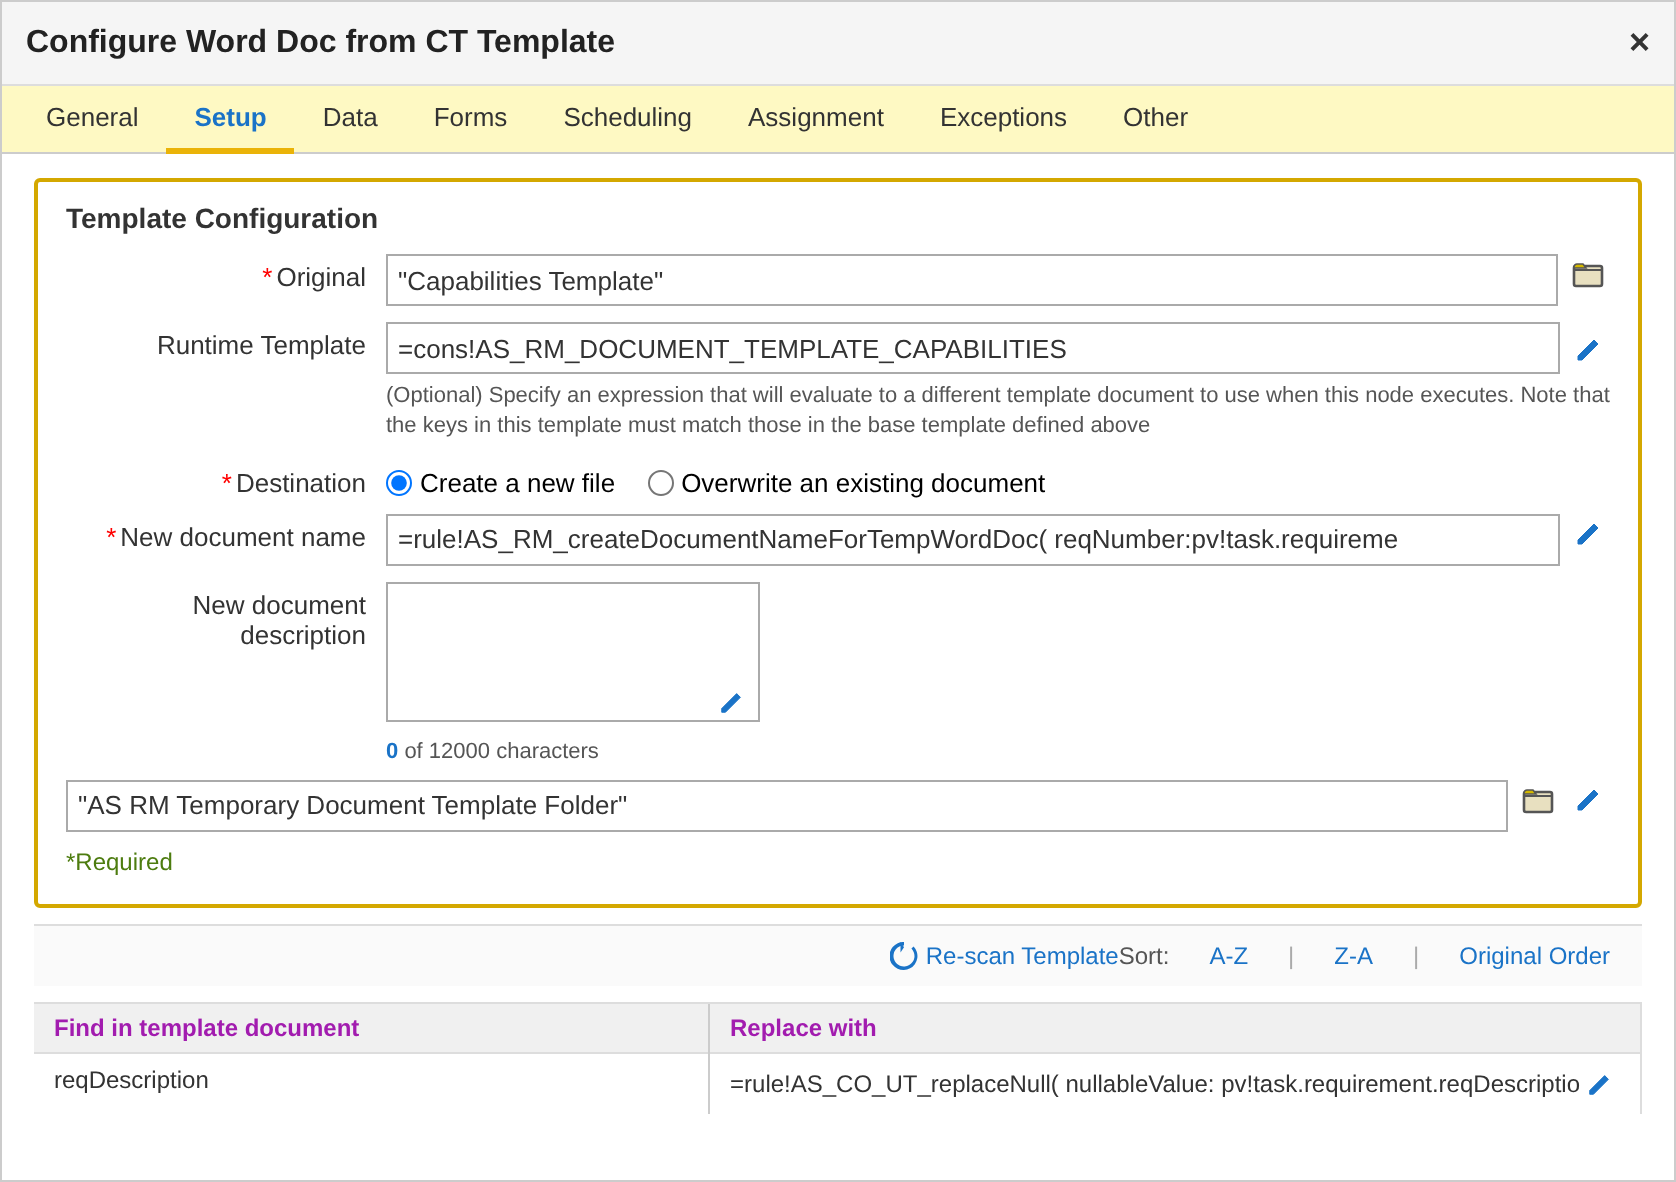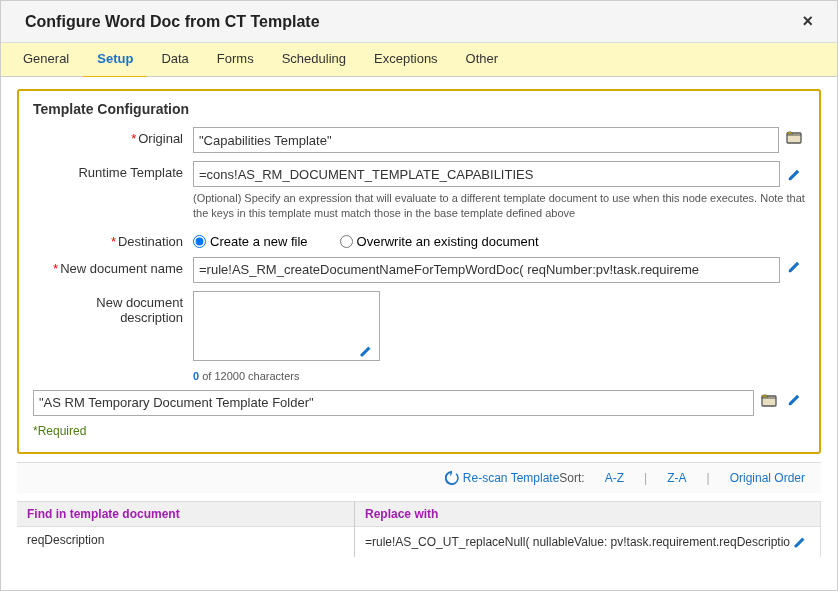--- a/index.html
+++ b/index.html
@@ -11,21 +11,21 @@
       background: #fff;
       border: 1px solid #ccc;
       box-shadow: 2px 2px 8px rgba(0,0,0,0.3);
       display: flex;
       flex-direction: column;
     }
 
     .dialog-title-bar {
       background: #f5f5f5;
       border-bottom: 1px solid #ddd;
-      padding: 10px 24px;
+      padding: 10px 12px;
       display: flex;
       justify-content: space-between;
       align-items: center;
     }
 
     .dialog-title {
       font-size: 16px;
       font-weight: bold;
       color: #222;
     }
@@ -49,21 +49,21 @@
     .tab-item {
       padding: 8px 14px;
       cursor: pointer;
       color: #333;
       font-size: 13px;
       border-bottom: 3px solid transparent;
       margin-bottom: -1px;
     }
 
     .tab-item.active {
-      border-bottom: 1px solid #eab308;
+      border-bottom: 3px solid #eab308;
       font-weight: bold;
       color: #1a73c7;
     }
 
     .dialog-body {
       padding: 12px 16px;
       flex: 1;
       display: flex;
       flex-direction: column;
       gap: 8px;
@@ -133,21 +133,21 @@
 
     .helper-text {
       font-size: 11px;
       color: #555;
       margin-top: 2px;
       line-height: 1.4;
     }
 
     .radio-group {
       display: flex;
-      gap: 32px;
+      gap: 16px;
       padding-top: 4px;
     }
 
     .radio-label {
       display: flex;
       align-items: center;
       gap: 4px;
       font-size: 13px;
       cursor: pointer;
     }
@@ -276,20 +276,21 @@
     <span class="dialog-title">Configure Word Doc from CT Template</span>
     <button class="close-btn">×</button>
   </div>
 
   <div class="tabs-bar">
     <div class="tab-item">General</div>
     <div class="tab-item active">Setup</div>
     <div class="tab-item">Data</div>
     <div class="tab-item">Forms</div>
     <div class="tab-item">Scheduling</div>
+    <div class="tab-item">Assignment</div>
     <div class="tab-item">Exceptions</div>
     <div class="tab-item">Other</div>
   </div>
 
   <div class="dialog-body">
     <div class="section-box">
       <div class="section-title">Template Configuration</div>
 
       <div class="form-row">
         <div class="form-label">

